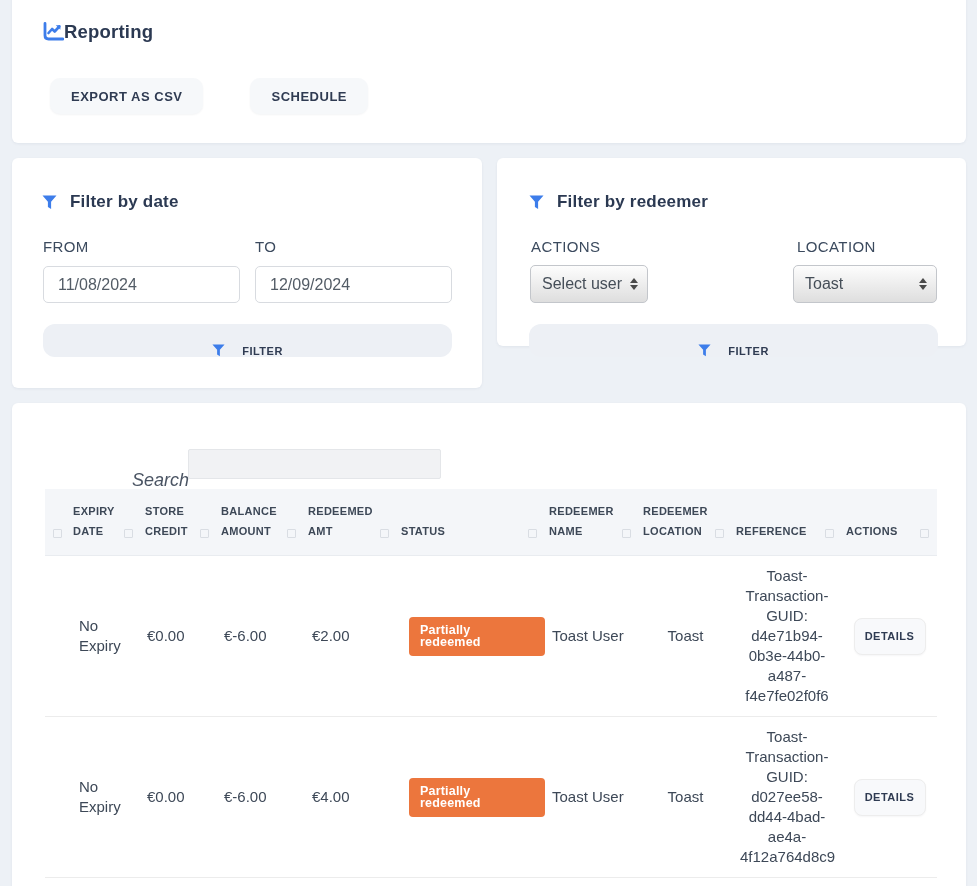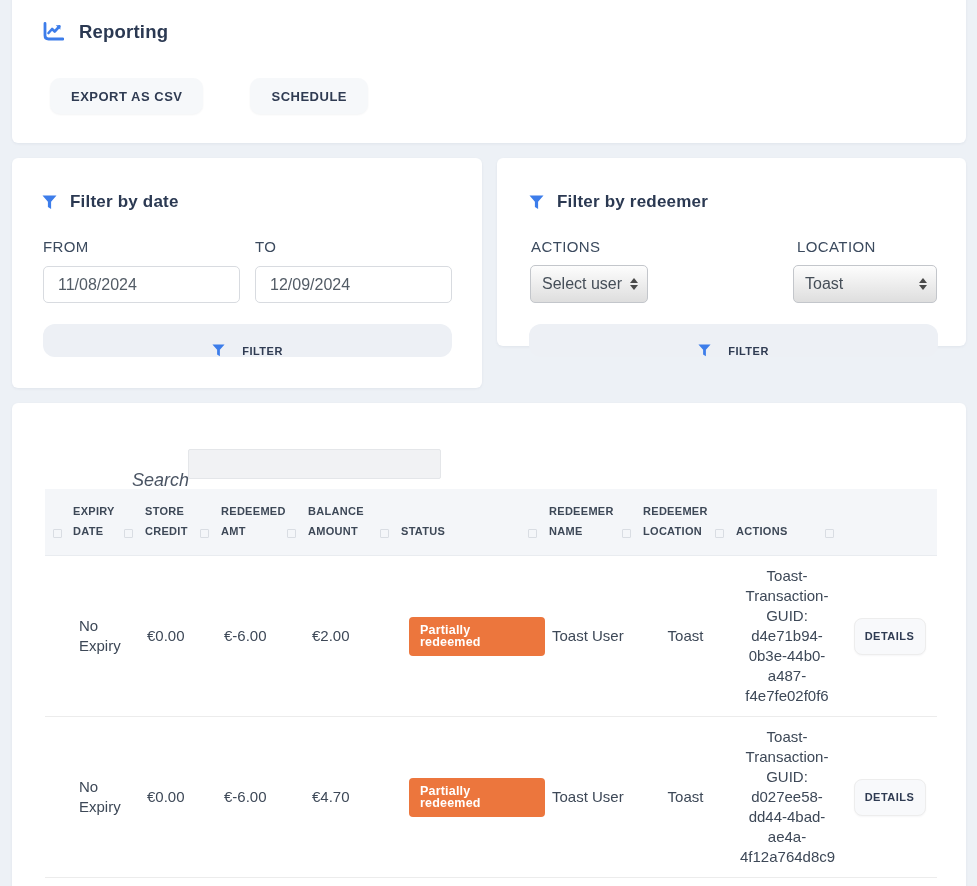--- a/index.html
+++ b/index.html
@@ -4,21 +4,21 @@
 <style>
   * { margin:0; padding:0; box-sizing:border-box; }
   html,body { background:#edf1f6; }
   body { font-family:"Liberation Sans", sans-serif; color:#2f3b52; }
   .page { position:relative; width:977px; height:886px; overflow:hidden; background:#edf1f6; }
 
   .card { position:absolute; background:#fff; border-radius:6px; box-shadow:0 1px 3px rgba(20,30,60,.06); }
 
   
   .card-reporting { left:12px; top:-10px; width:954px; height:153px; }
-  .title-row { position:absolute; display:flex; align-items:center; gap:15px; }
+  .title-row { position:absolute; display:flex; align-items:center; }
   .card-reporting .title-row { left:30px; top:31px; }
   .page-title { font-size:18.5px; font-weight:700; color:#2b3952; letter-spacing:.2px; }
   .btn-row { position:absolute; left:38px; top:88px; display:flex; gap:47px; }
   .soft-btn { height:36px; padding:0 21px; border:none; border-radius:10px; background:#f6f8fa;
               font-family:inherit; font-size:13px; font-weight:700; letter-spacing:.5px; color:#2f3b52;
               box-shadow:0 1px 2px rgba(20,30,60,.05); cursor:pointer; }
 
   
   .card-filter-date { left:12px; top:158px; width:470px; height:230px; }
   .card-filter-redeemer { left:497px; top:158px; width:469px; height:188px; }
@@ -165,37 +165,41 @@
           </div>
           <div class="th">
             <span class="th-label">EXPIRY DATE</span>
             <span class="th-square"></span>
           </div>
           <div class="th">
             <span class="th-label">STORE CREDIT</span>
             <span class="th-square"></span>
           </div>
           <div class="th">
+            <span class="th-label">BALANCE AMOUNT</span>
+            <span class="th-square"></span>
+          </div>
+          <div class="th">
             <span class="th-label">REDEEMED AMT</span>
             <span class="th-square"></span>
           </div>
           <div class="th">
-            <span class="th-label">BALANCE AMOUNT</span>
-            <span class="th-square"></span>
-          </div>
-          <div class="th">
             <span class="th-label">STATUS</span>
             <span class="th-square"></span>
           </div>
           <div class="th">
             <span class="th-label">REDEEMER NAME</span>
             <span class="th-square"></span>
           </div>
           <div class="th">
             <span class="th-label">REDEEMER LOCATION</span>
+            <span class="th-square"></span>
+          </div>
+          <div class="th">
+            <span class="th-label">REFERENCE</span>
             <span class="th-square"></span>
           </div>
           <div class="th">
             <span class="th-label">ACTIONS</span>
             <span class="th-square"></span>
           </div>
         </div>
       <div id="tbody">
           <div class="tr">
     <div class="td c-sq"></div>
@@ -211,21 +215,21 @@
     <div class="td c-reference">Toast-Transaction-GUID: d4e71b94-0b3e-44b0-a487-f4e7fe02f0f6</div>
     <div class="td c-actions">
       <button class="details-btn">DETAILS</button>
     </div>
   </div>
           <div class="tr">
     <div class="td c-sq"></div>
     <div class="td c-expiry">No Expiry</div>
     <div class="td c-store">€0.00</div>
     <div class="td c-balance">€-6.00</div>
-    <div class="td c-redeemed">€4.70</div>
+    <div class="td c-redeemed">€4.00</div>
     <div class="td c-status">
       <span class="badge">Partially redeemed</span>
     </div>
     <div class="td c-name">Toast User</div>
     <div class="td c-location">Toast</div>
     <div class="td c-reference">Toast-Transaction-GUID: d027ee58-dd44-4bad-ae4a-4f12a764d8c9</div>
     <div class="td c-actions">
       <button class="details-btn">DETAILS</button>
     </div>
   </div>

